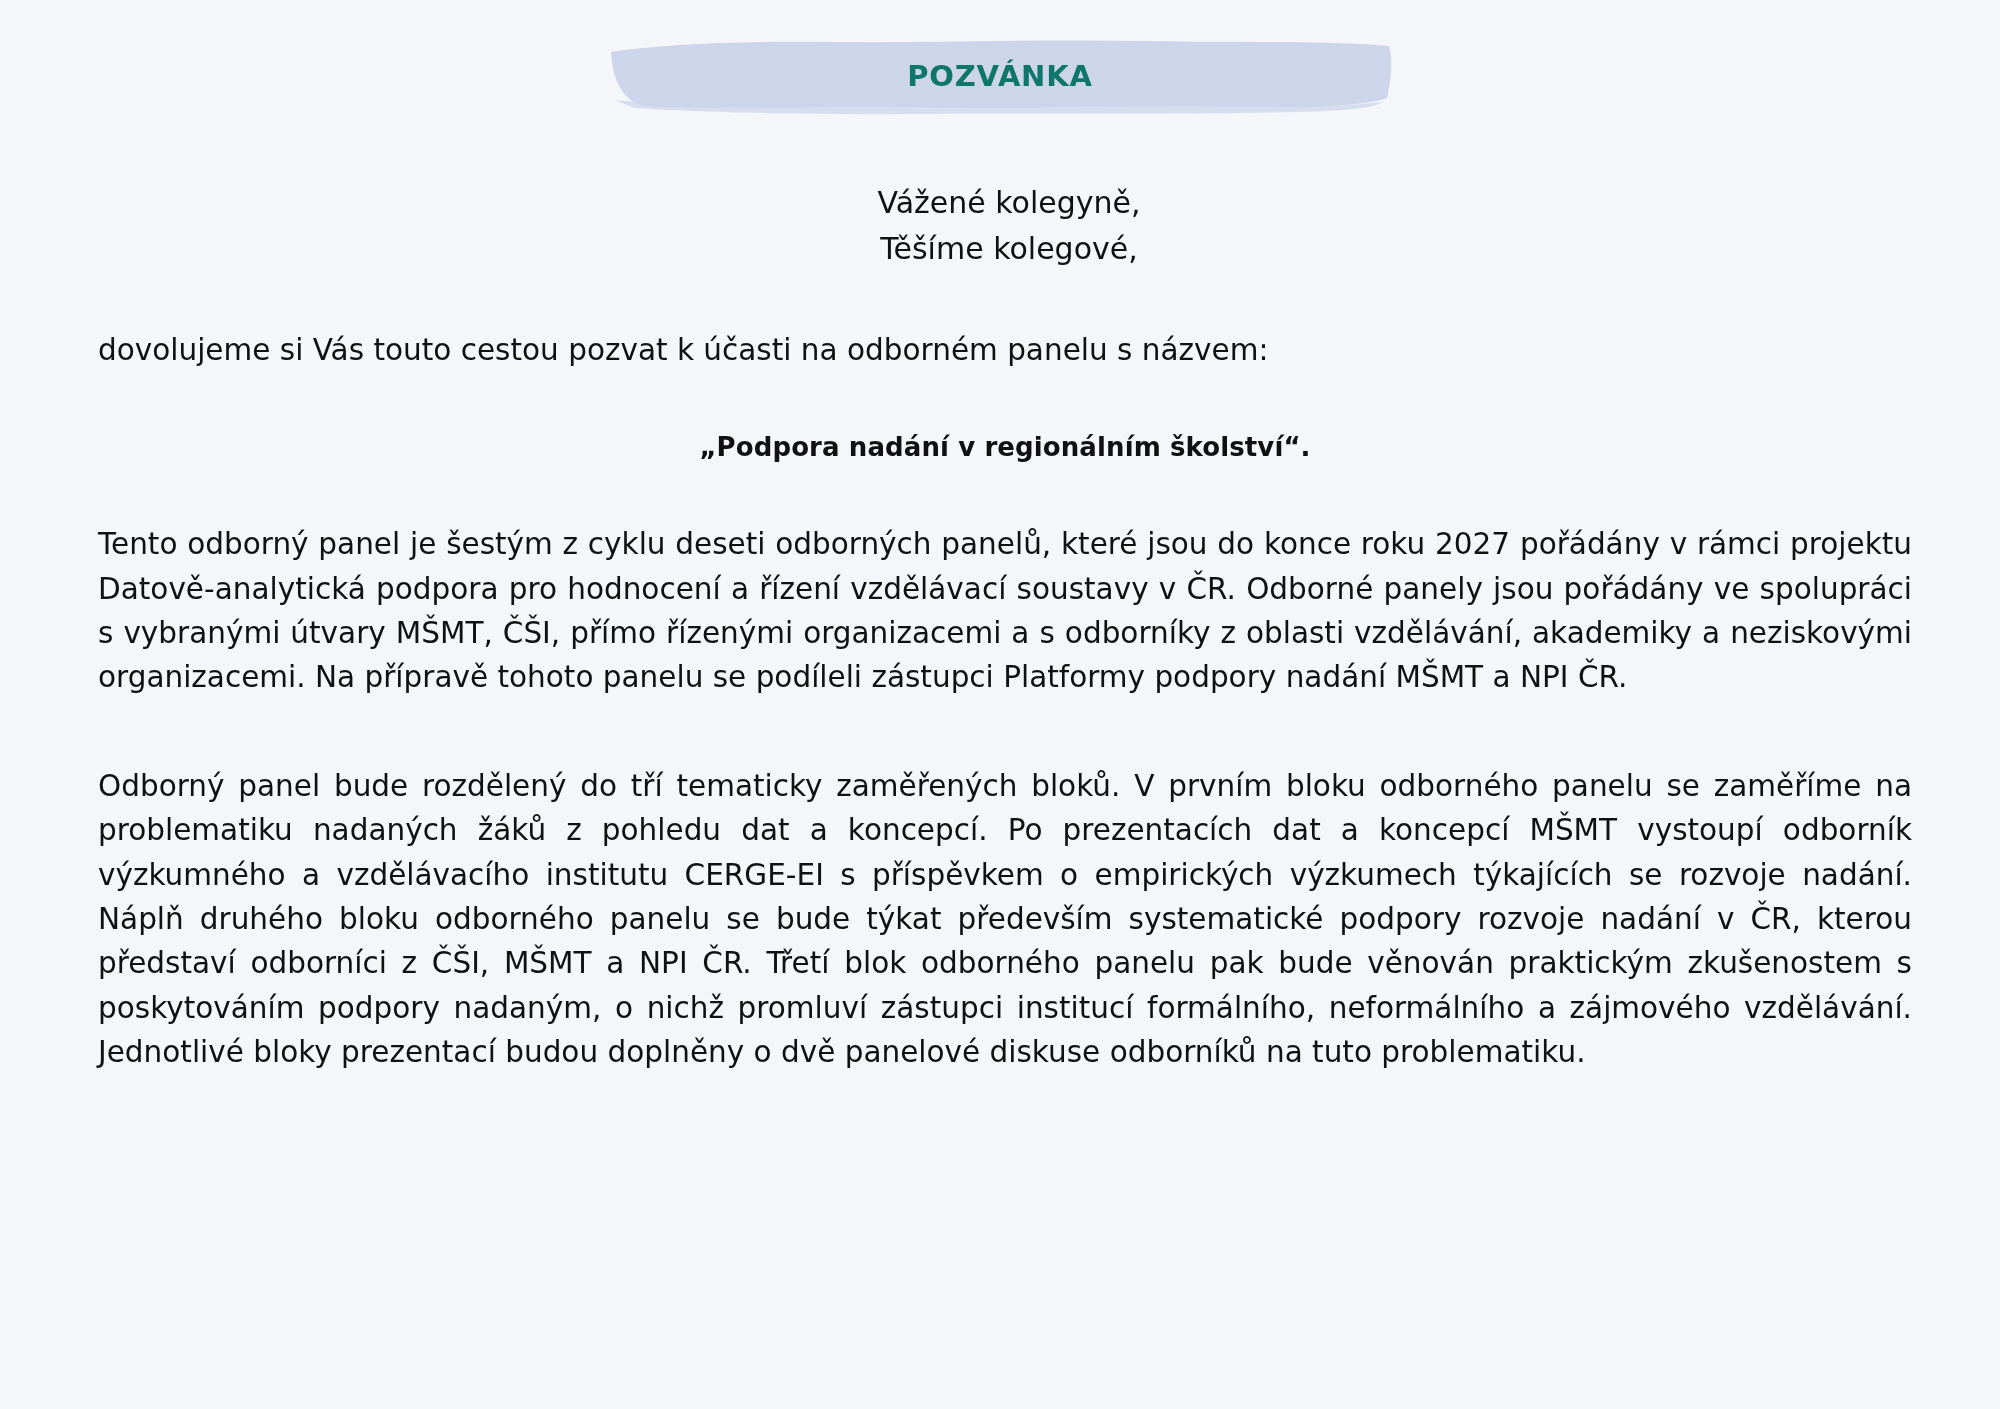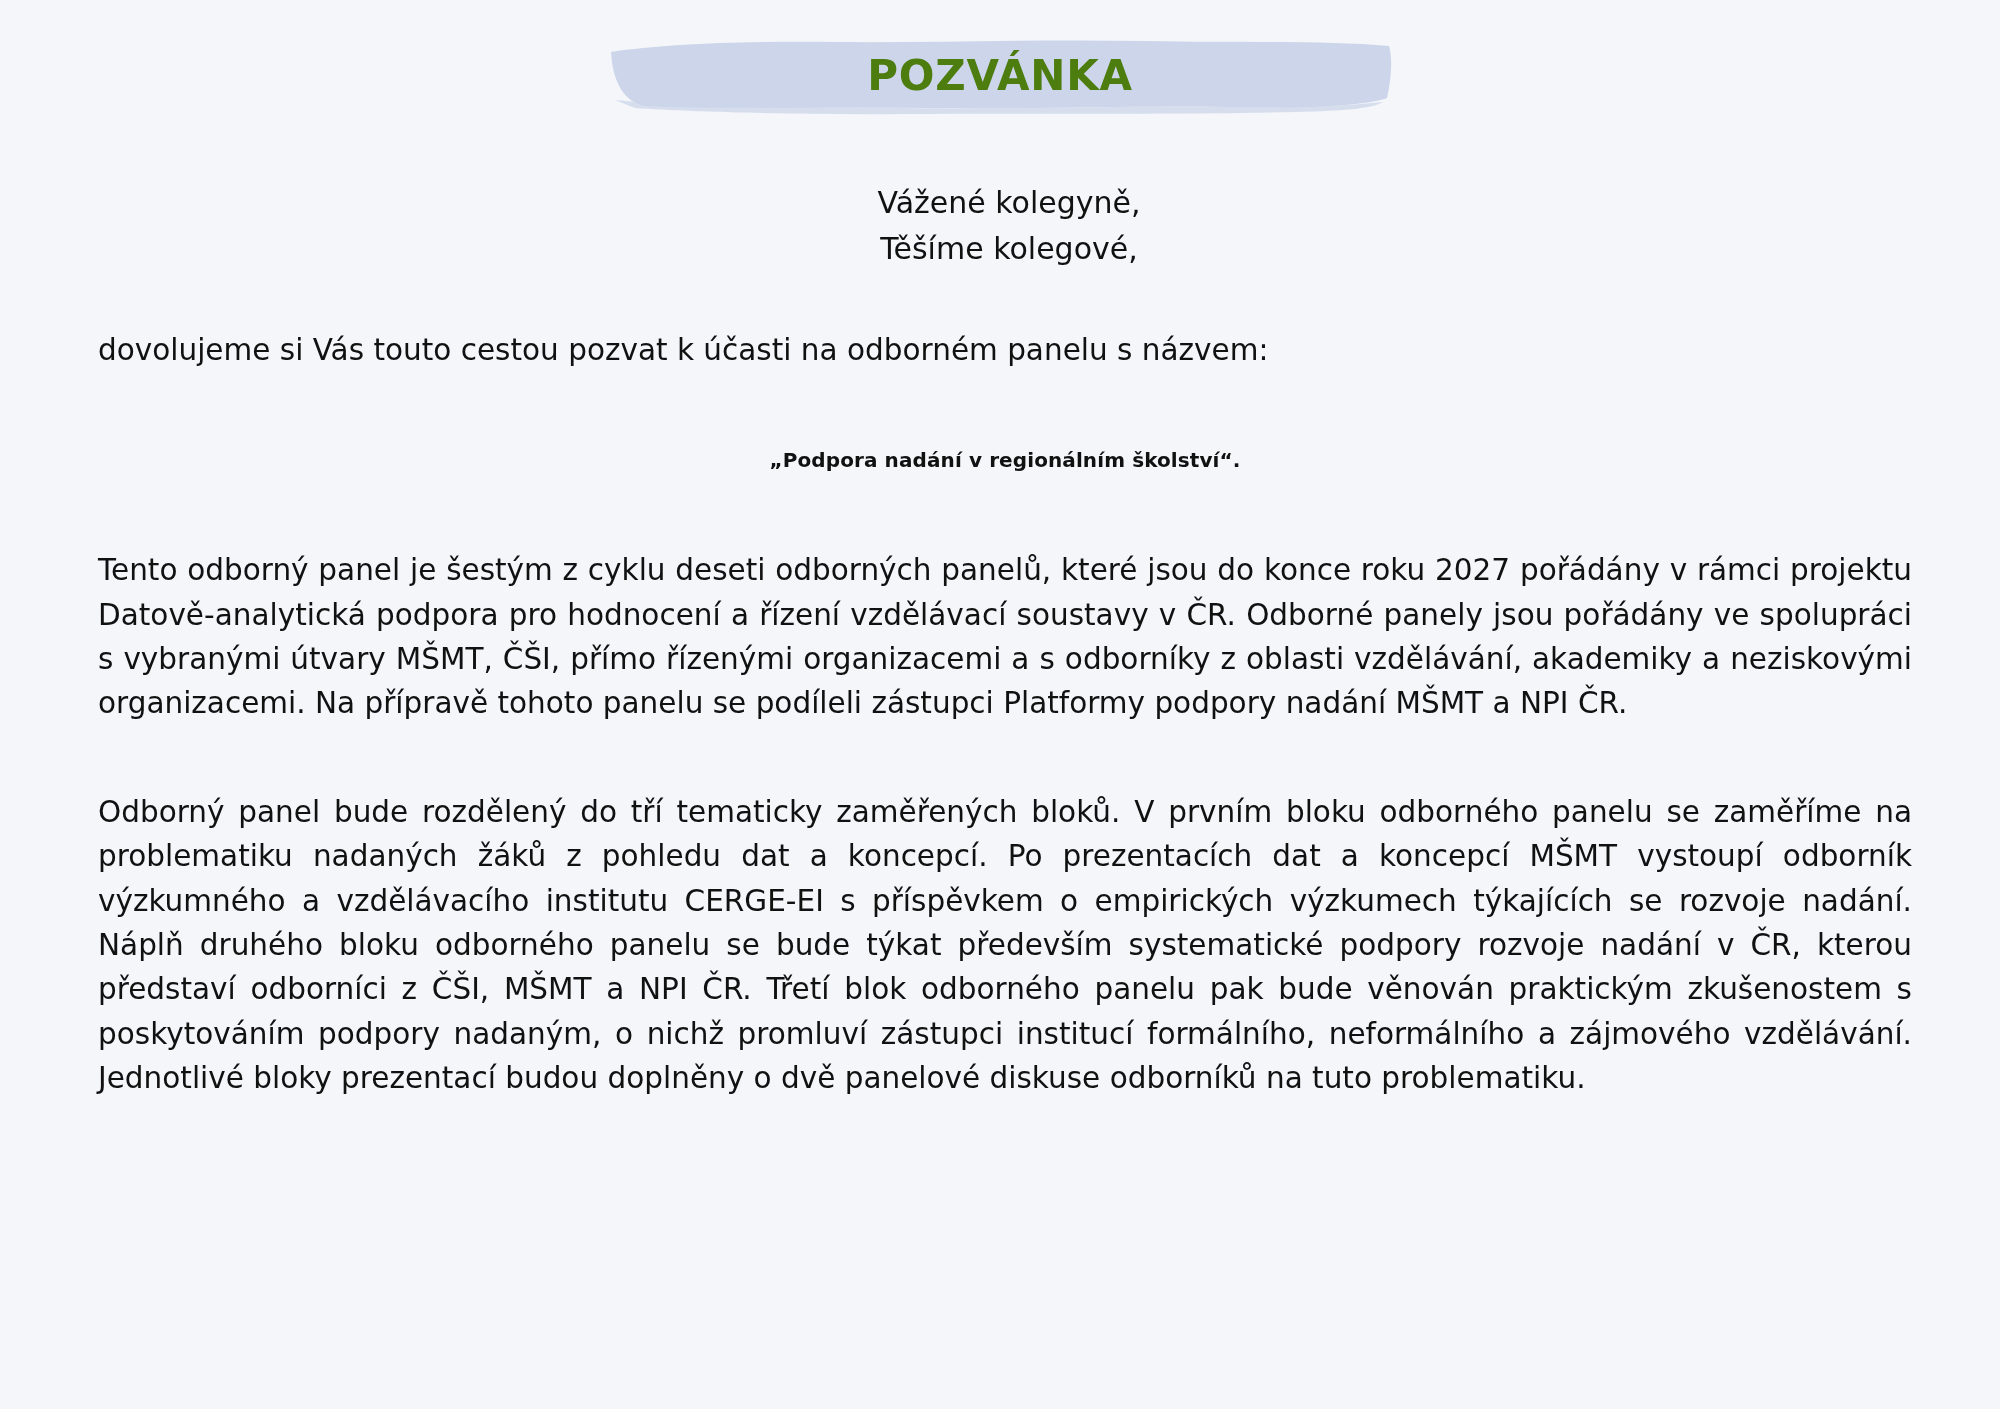--- a/index.html
+++ b/index.html
@@ -40,24 +40,24 @@
   .brush {
     position: absolute;
     left: 0;
     top: 8px;
     width: 790px;
     height: 80px;
   }
   .banner-title {
     position: relative;
     z-index: 2;
-    font-size: 42px;
+    font-size: 29px;
     font-weight: bold;
     letter-spacing: 0.8px;
-    color: #4d7c0f;
+    color: #0f766e;
     text-align: center;
   }
   
   .body-block {
     position: absolute;
     left: 90px;
     top: 180px;
     width: 1830px;
   }
   .salutation {
@@ -72,24 +72,24 @@
     text-align: justify;
     text-justify: inter-word;
     margin: 8px;
   }
   p.left {
     text-align: left;
   }
   .spacer-md { height: 48px; }
   .spacer-lg { height: 52px; }
   .panel-title {
-    font-size: 20px;
+    font-size: 26px;
     font-weight: bold;
     text-align: center;
-    margin: 16px;
+    margin: 0;
     letter-spacing: 0.1px;
   }
 </style>
 </head>
 <body>
 
 <div class="page">
 
   <div class="banner-wrap">
     <div class="banner">

